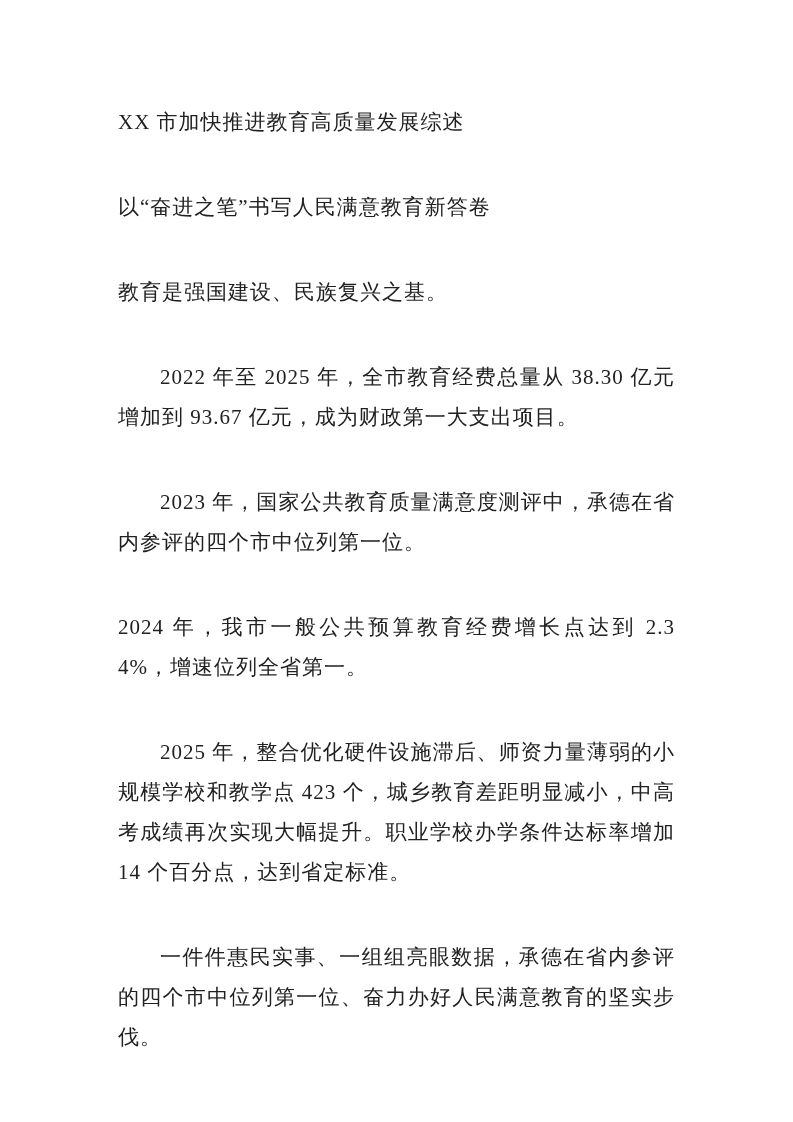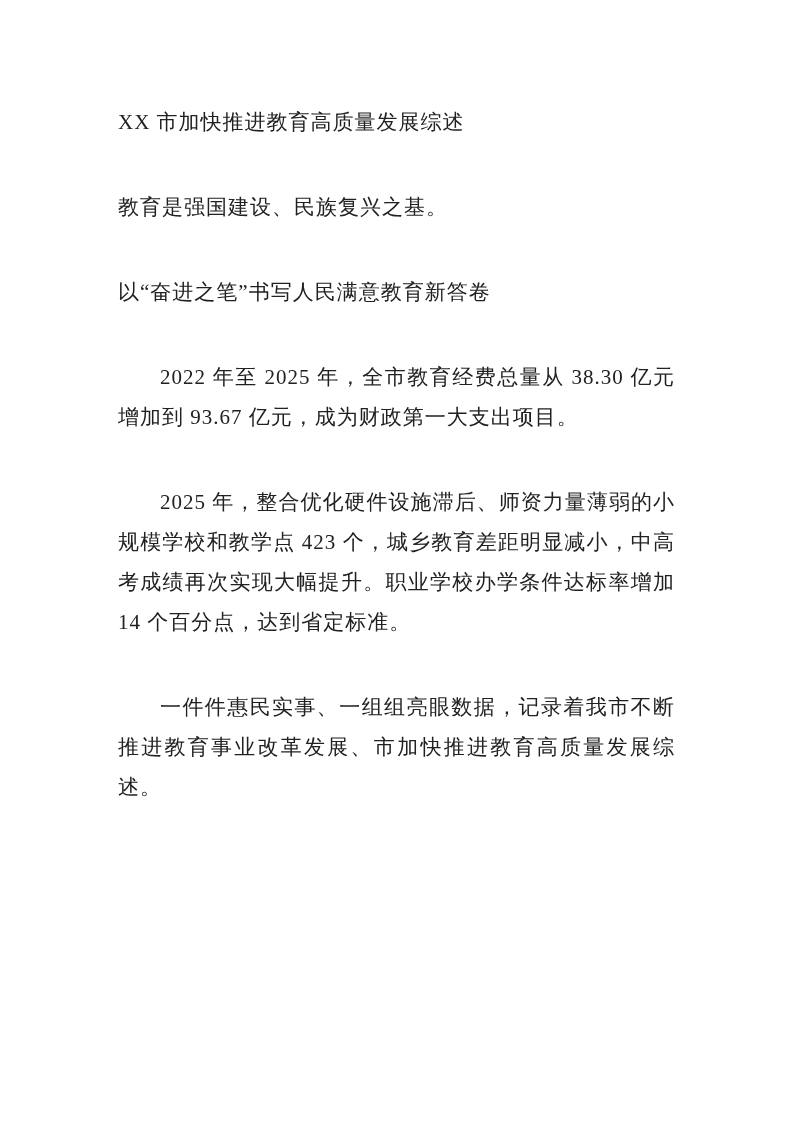--- a/index.html
+++ b/index.html
@@ -34,24 +34,26 @@
   .doc-title {
     font-weight: normal;
   }
 </style>
 </head>
 <body>
 
 <div class="page">
   <p class="doc-line doc-title">XX 市加快推进教育高质量发展综述</p>
 
+  <p class="doc-line doc-subtitle">以“奋进之笔”书写人民满意教育新答卷</p>
+
   <p class="doc-line">教育是强国建设、民族复兴之基。</p>
-
-  <p class="doc-line doc-subtitle">以“奋进之笔”书写人民满意教育新答卷</p>
 
   <p class="doc-line indent">2022 年至 2025 年，全市教育经费总量从 38.30 亿元增加到 93.67 亿元，成为财政第一大支出项目。</p>
 
+  <p class="doc-line indent">2023 年，国家公共教育质量满意度测评中，承德在省内参评的四个市中位列第一位。</p>
 
+  <p class="doc-line">2024 年，我市一般公共预算教育经费增长点达到 2.34%，增速位列全省第一。</p>
 
   <p class="doc-line indent">2025 年，整合优化硬件设施滞后、师资力量薄弱的小规模学校和教学点 423 个，城乡教育差距明显减小，中高考成绩再次实现大幅提升。职业学校办学条件达标率增加 14 个百分点，达到省定标准。</p>
 
-  <p class="doc-line indent">一件件惠民实事、一组组亮眼数据，记录着我市不断推进教育事业改革发展、市加快推进教育高质量发展综述。</p>
+  <p class="doc-line indent">一件件惠民实事、一组组亮眼数据，承德在省内参评的四个市中位列第一位、奋力办好人民满意教育的坚实步伐。</p>
 </div>
 
 </body></html>

